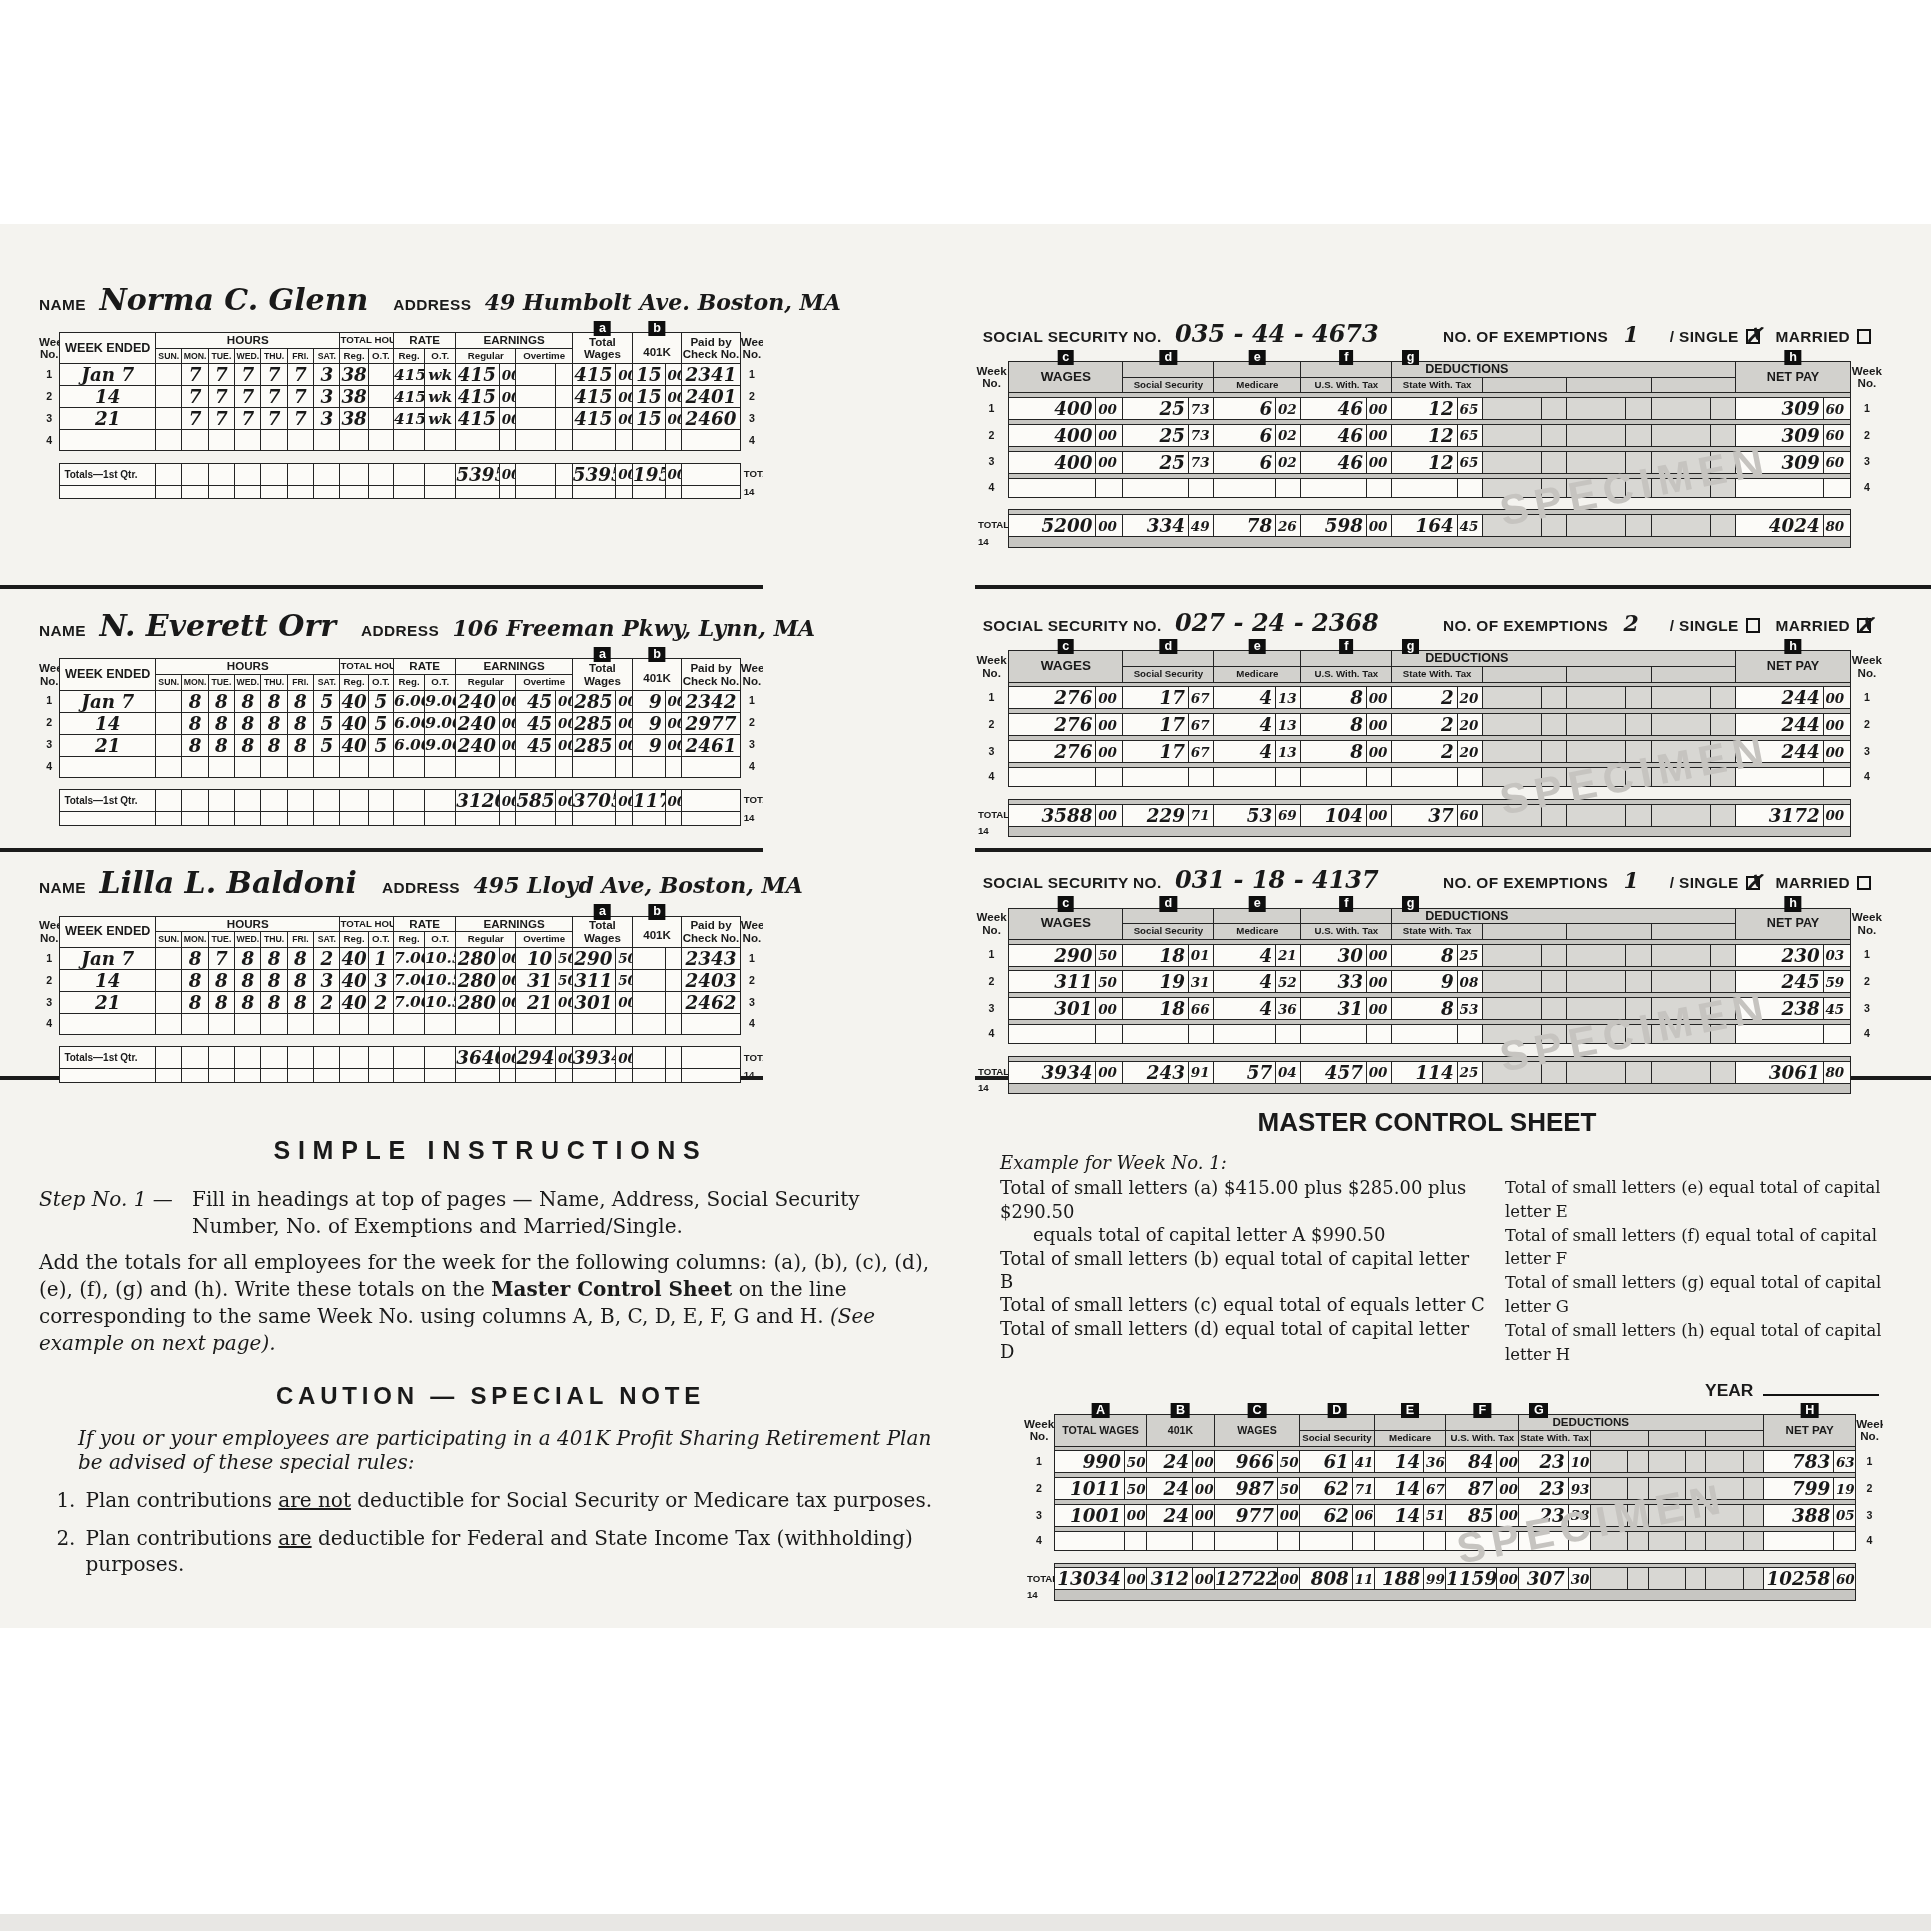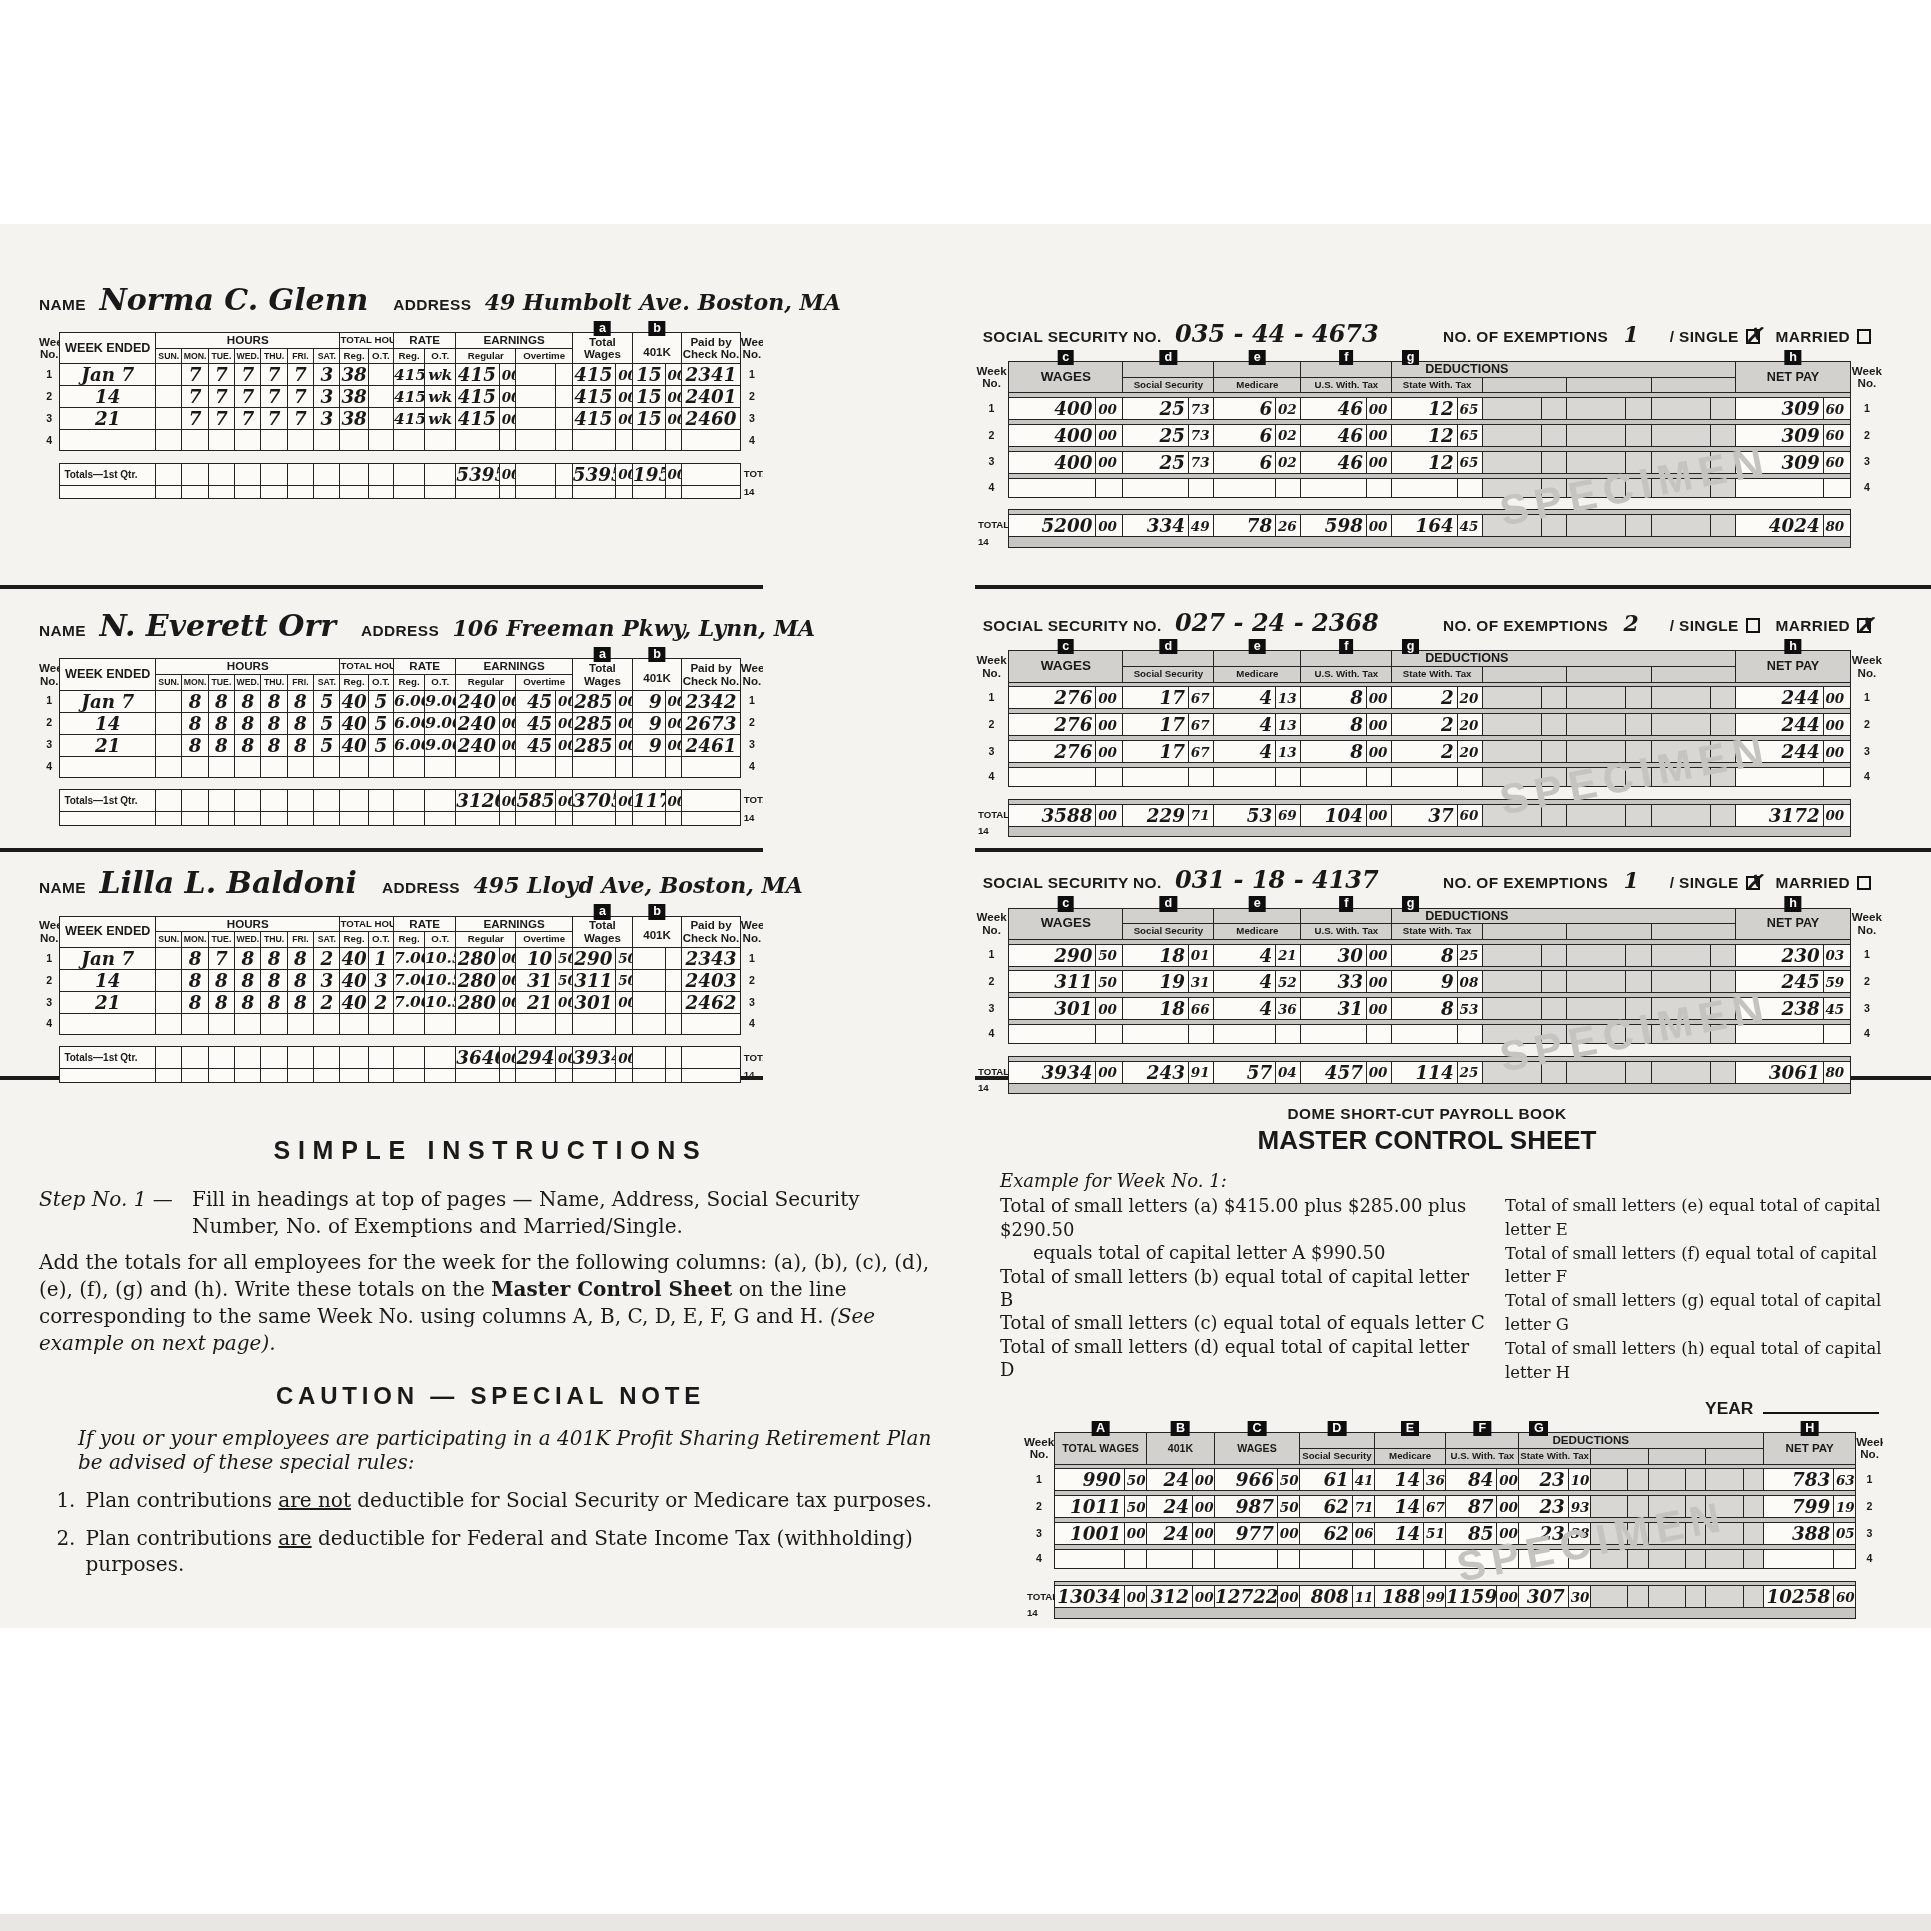--- a/index.html
+++ b/index.html
@@ -717,21 +717,21 @@
                   <td class="hw ctr" style="font-size:15.4px">6.00</td>
                   <td class="hw ctr" style="font-size:15.4px">9.00</td>
                   <td class="md hw ">240</td>
                   <td class="mc hw ">00</td>
                   <td class="md hw ">45</td>
                   <td class="mc hw ">00</td>
                   <td class="md hw ">285</td>
                   <td class="mc hw ">00</td>
                   <td class="md hw ">9</td>
                   <td class="mc hw ">00</td>
-                  <td class="hw ctr">2673</td>
+                  <td class="hw ctr">2977</td>
                   <td class="gut wkn">2</td>
                 </tr>
                 <tr>
                   <td class="gut wkn">3</td>
                   <td class="hw ctr">21</td>
                   <td class="hw ctr"></td>
                   <td class="hw ctr">8</td>
                   <td class="hw ctr">8</td>
                   <td class="hw ctr">8</td>
                   <td class="hw ctr">8</td>
@@ -1626,21 +1626,20 @@
           <span><span>Plan contributions </span><u>are not</u><span> deductible for Social Security or Medicare tax purposes.</span></span>
         </div>
         <div class="citem ind1">
           <span class="cnum">2.</span>
           <span><span>Plan contributions </span><u>are</u><span> deductible for Federal and State Income Tax (withholding) purposes.</span></span>
         </div>
 
       </section>
 
       <section class="br">
-        <div class="book-title">DOME SHORT-CUT PAYROLL BOOK</div>
         <div class="master-title">MASTER CONTROL SHEET</div>
 
         <div class="mex">
           <div class="mex-l">
             <p class="mex-h">Example for Week No. 1:</p>
             <p>Total of small letters (a) $415.00 plus $285.00 plus $290.50</p>
             <p class="ind">equals total of capital letter A $990.50</p>
             <p>Total of small letters (b) equal total of capital letter B</p>
             <p>Total of small letters (c) equal total of equals letter C</p>
             <p>Total of small letters (d) equal total of capital letter D</p>

